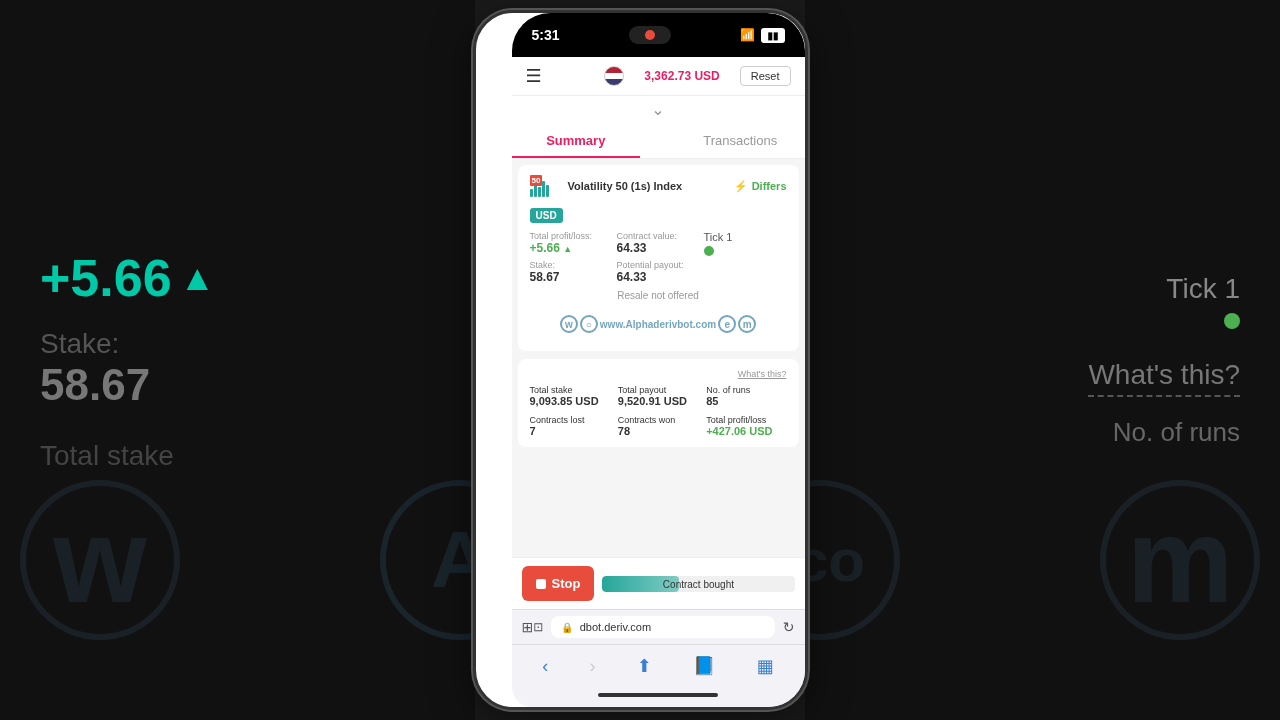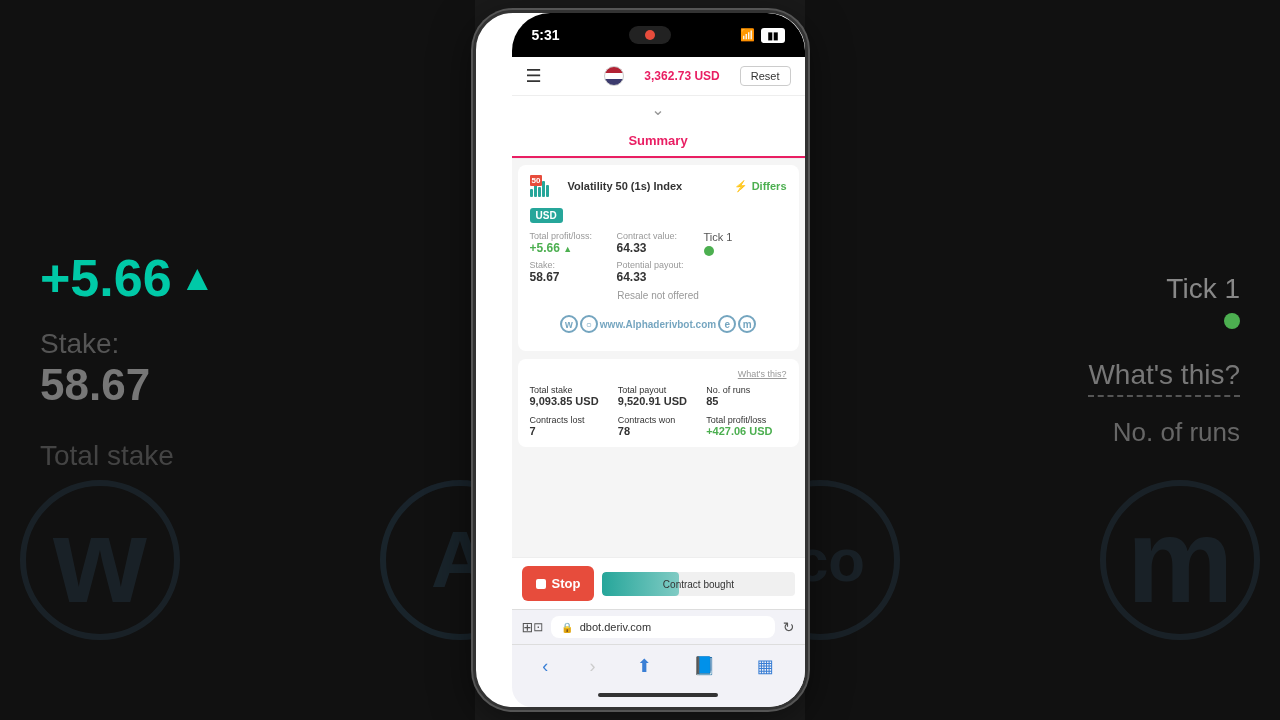--- a/index.html
+++ b/index.html
@@ -423,21 +423,21 @@
     .stop-square {
       width: 10px;
       height: 10px;
       background: #fff;
       border-radius: 2px;
     }
     .progress-container {
       flex: 1;
       background: #f0f0f0;
       border-radius: 4px;
-      height: 24px;
+      height: 16px;
       overflow: hidden;
       position: relative;
     }
     .progress-bar {
       height: 100%;
       background: linear-gradient(to right, #26a69a, #80cbc4);
       border-radius: 4px;
     }
     .progress-label {
       position: absolute;
@@ -576,20 +576,23 @@
       </div>
     </div>
 
     <div class="chevron-bar">
       <span class="chevron">⌄</span>
     </div>
 
     <div class="tabs">
       <div class="tab active">
         <span>Summary</span>
+      </div>
+      <div class="tab">
+        <span>Transactions</span>
       </div>
     </div>
 
     <div class="content-scroll">
 
       <div class="market-card">
         <div class="market-header">
           <div class="market-left">
 
             <div style="position:relative; width:32px; height:22px; display:flex; align-items:flex-end; gap:1px;">

